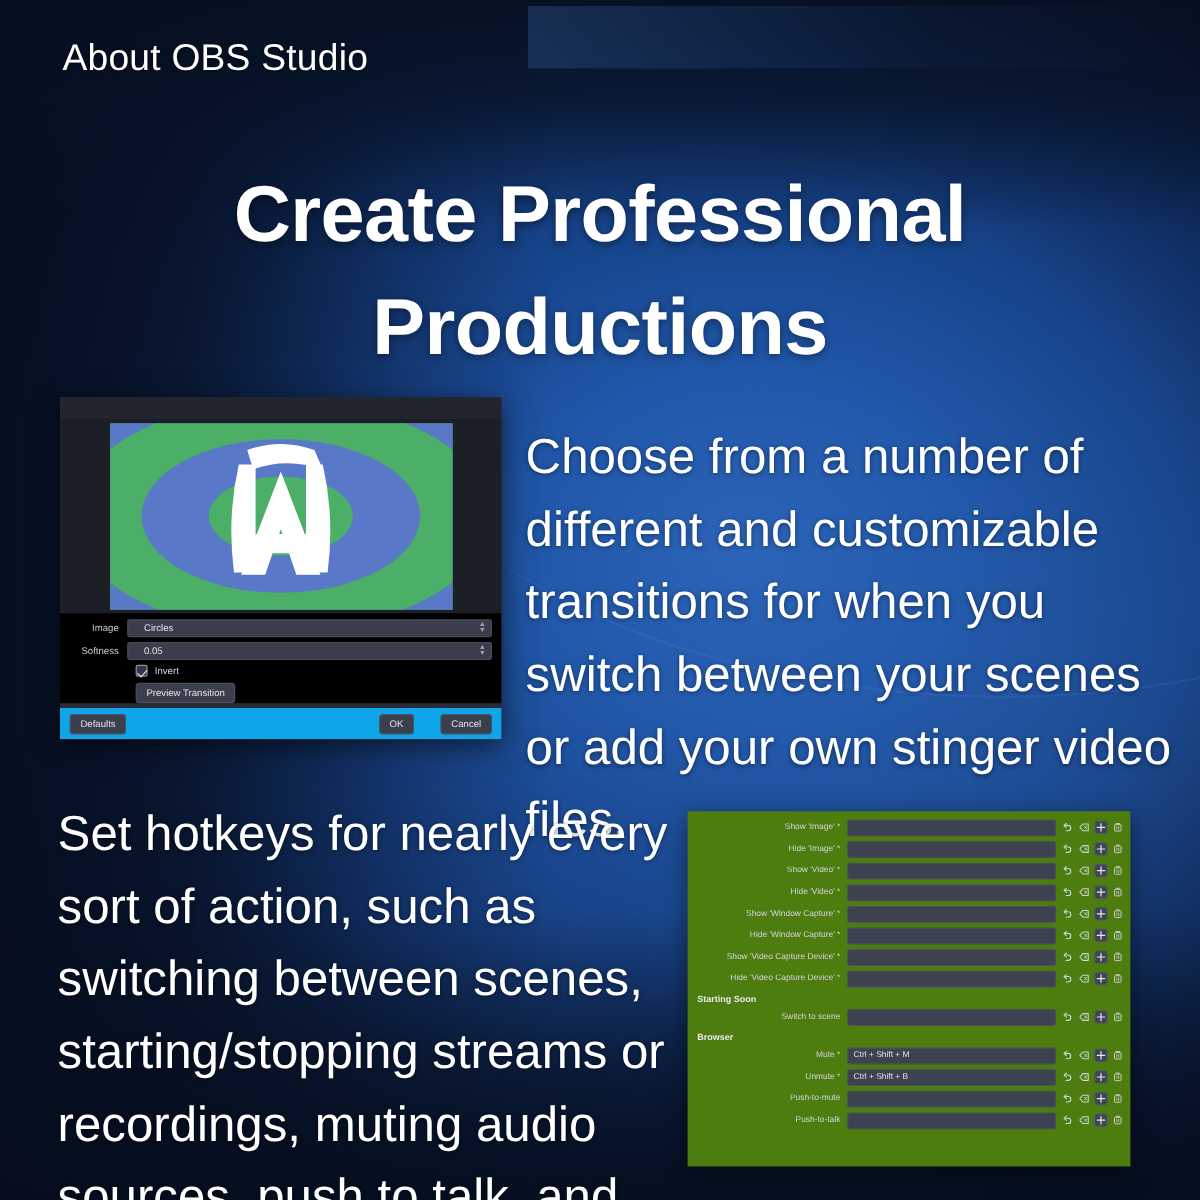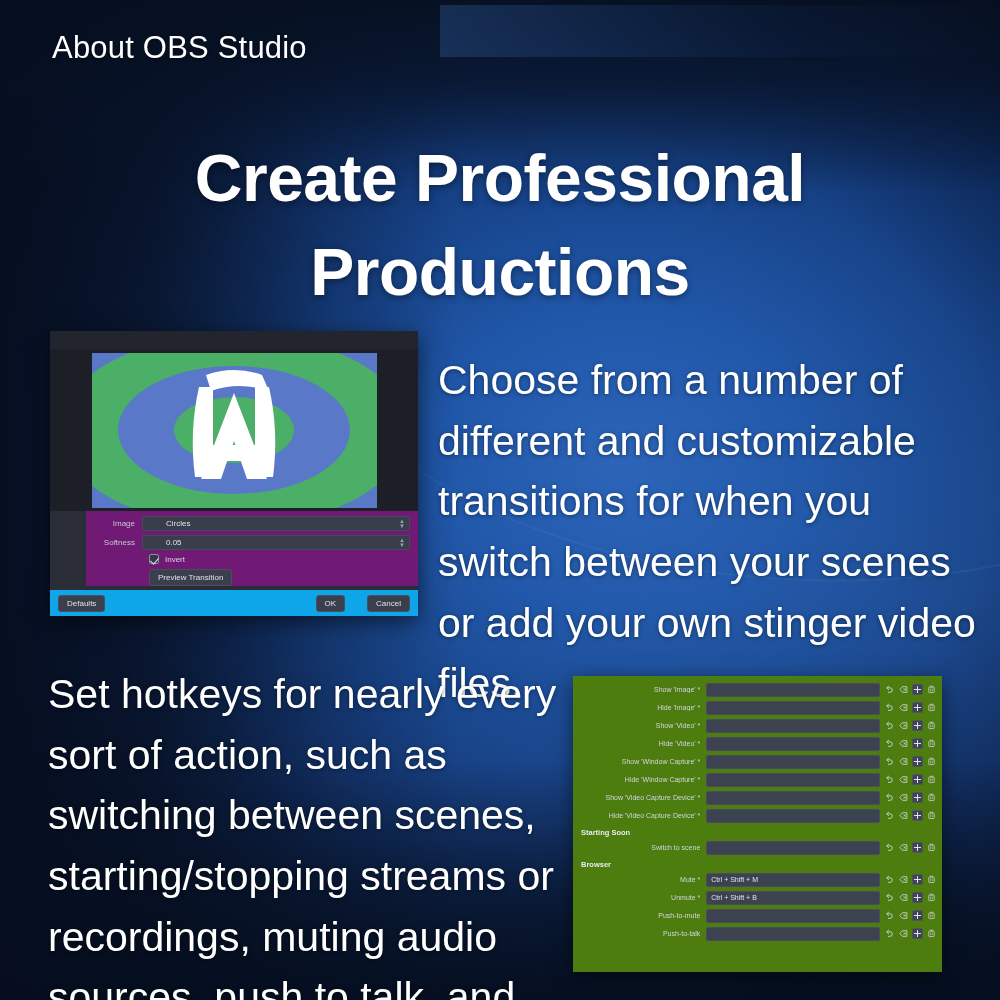--- a/index.html
+++ b/index.html
@@ -102,30 +102,30 @@
   .ring { position:absolute; border-radius:50%; left:50%; top:50%; transform:translate(-50%,-50%); }
   .r1 { width:590px; height:330px; background:#4caf67; }
   .r2 { width:470px; height:258px; background:#5a78c8; }
   .r3 { width:350px; height:192px; background:#4caf67; }
   .r4 { width:232px; height:128px; background:#5a78c8; }
   .r5 { width:120px; height:66px;  background:#4caf67; }
   #preview-letter {
     position:absolute; left:50%; top:50%; transform:translate(-50%,-50%);
     width:130px; height:122px;
   }
-  #dlg-form { padding:5px 8px 0 8px; background:#701a75;margin-left:36px; }
+  #dlg-form { padding:5px 8px 0 8px; background:#000000; }
   .form-row { display:flex; align-items:center; margin-bottom:4px; }
   .form-label {
     width:48px; text-align:right; padding-right:7px;
     font-size:8px; color:#c5c9d2;
   }
   .form-field {
     flex:1; height:15px; background:#3a3e4c;
     border:1px solid #464b5b; border-radius:2px;
-    display:flex; align-items:center; padding:0 23px;
+    display:flex; align-items:center; padding:0 13px;
     font-size:8px; color:#dfe2e8; position:relative;text-align:center;
   }
   .spin {
     position:absolute; right:3px; top:1px; bottom:1px; width:8px;
     display:flex; flex-direction:column; justify-content:center;
     align-items:center; color:#9aa0ad; font-size:6px; line-height:5px;
   }
   .check-row { display:flex; align-items:center; padding-left:55px; margin-bottom:5px; }
   .cbox {
     width:10px; height:10px; border:1px solid #8b919e; border-radius:2px;

